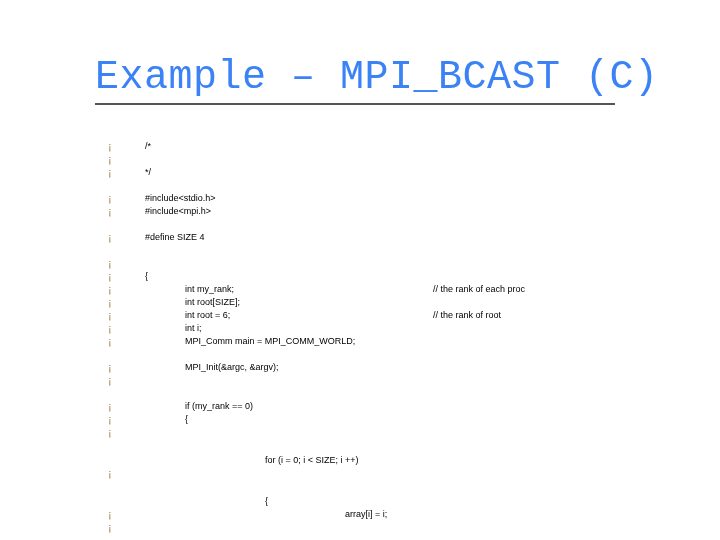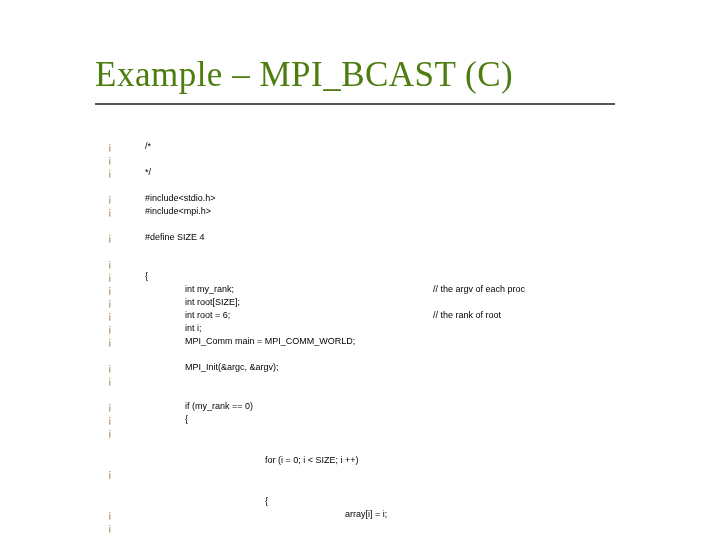--- a/index.html
+++ b/index.html
@@ -14,23 +14,23 @@
   .slide {
     position: relative;
     width: 720px;
     height: 540px;
     box-sizing: border-box;
   }
   .title {
     position: absolute;
     left: 95px;
     top: 55px;
-    font-size: 35px;
-    color: #4d7c0f;
-    font-family: Liberation Serif, serif;
+    font-size: 40px;
+    color: #3b82f6;
+    font-family: Liberation Mono, monospace;
     letter-spacing: 0.5px;
   }
   .underline {
     position: absolute;
     left: 95px;
     top: 103px;
     width: 520px;
     height: 2px;
     background: #555;
   }
@@ -110,21 +110,21 @@
       <div class="row">
         <div class="bullet">¡</div>
       </div>
       <div class="row">
         <div class="bullet">¡</div>
         <div class="code ind1">{</div>
       </div>
       <div class="row" style="position: relative;">
         <div class="bullet">¡</div>
         <div class="code ind2">int my_rank;</div>
-        <div class="code cm">// the argv of each proc</div>
+        <div class="code cm">// the rank of each proc</div>
       </div>
       <div class="row">
         <div class="bullet">¡</div>
         <div class="code ind2">int root[SIZE];</div>
       </div>
       <div class="row" style="position: relative;">
         <div class="bullet">¡</div>
         <div class="code ind2">int root = 6;</div>
         <div class="code cm">// the rank of root</div>
       </div>

